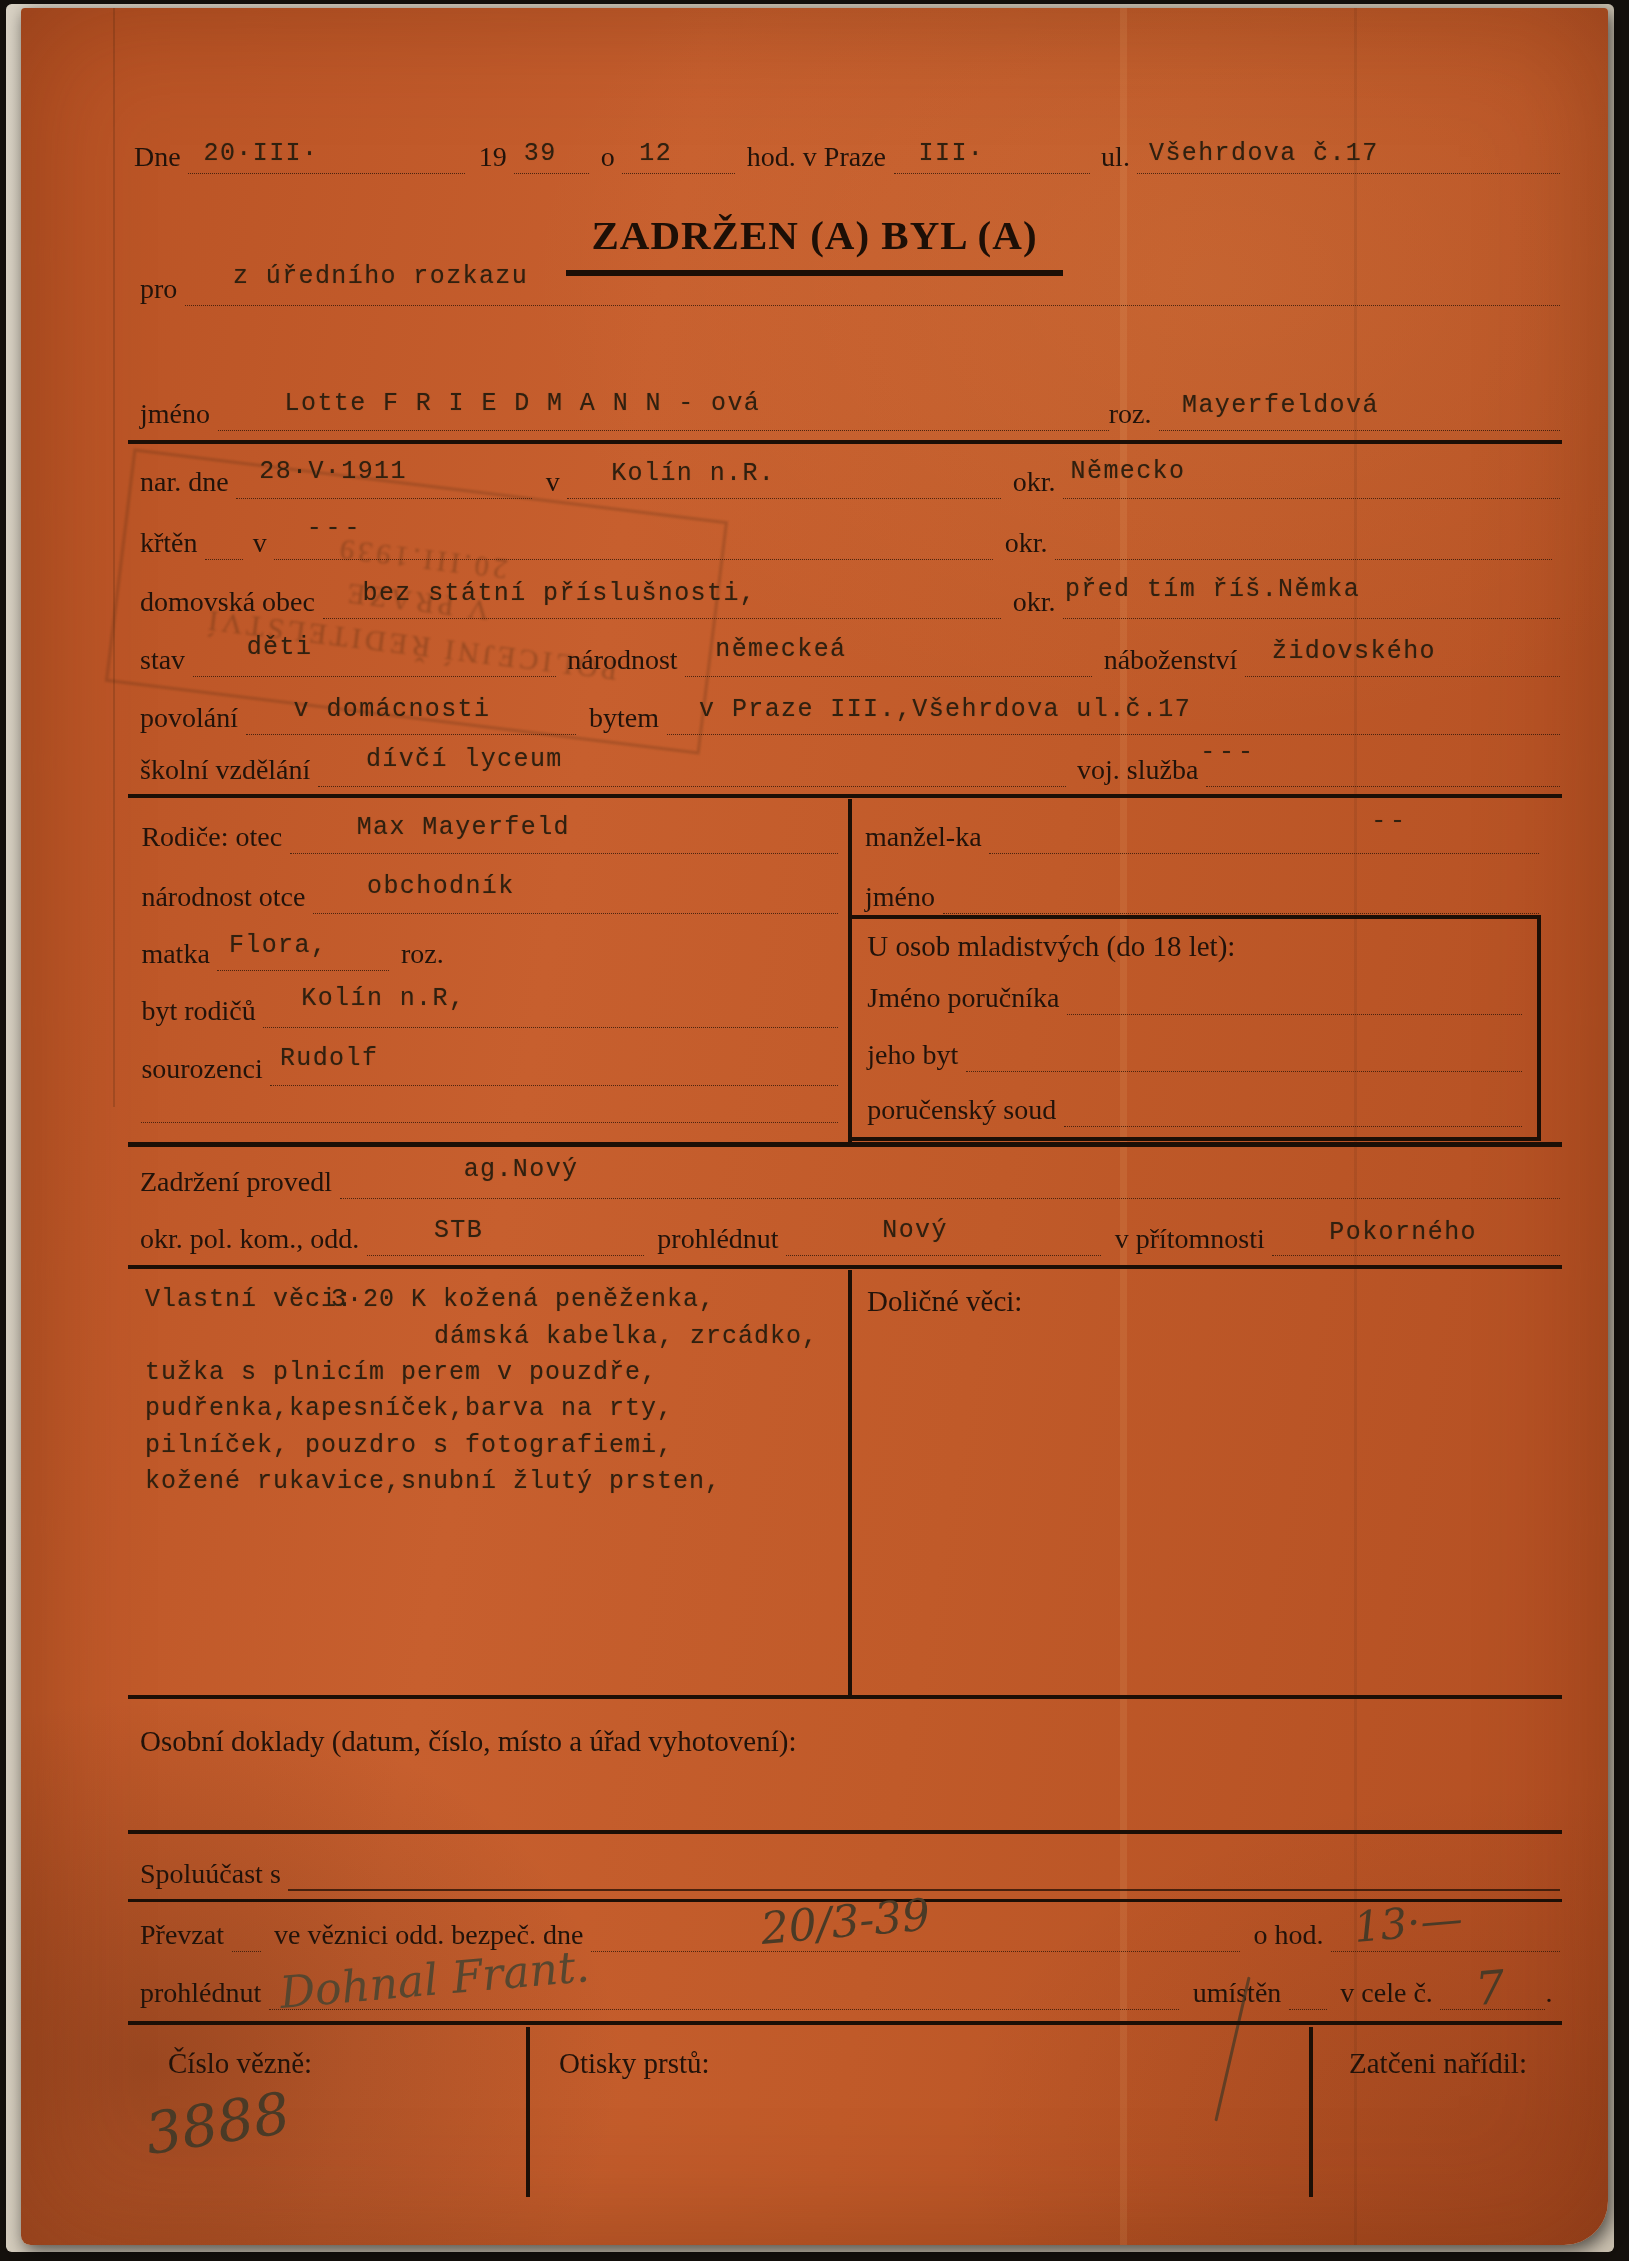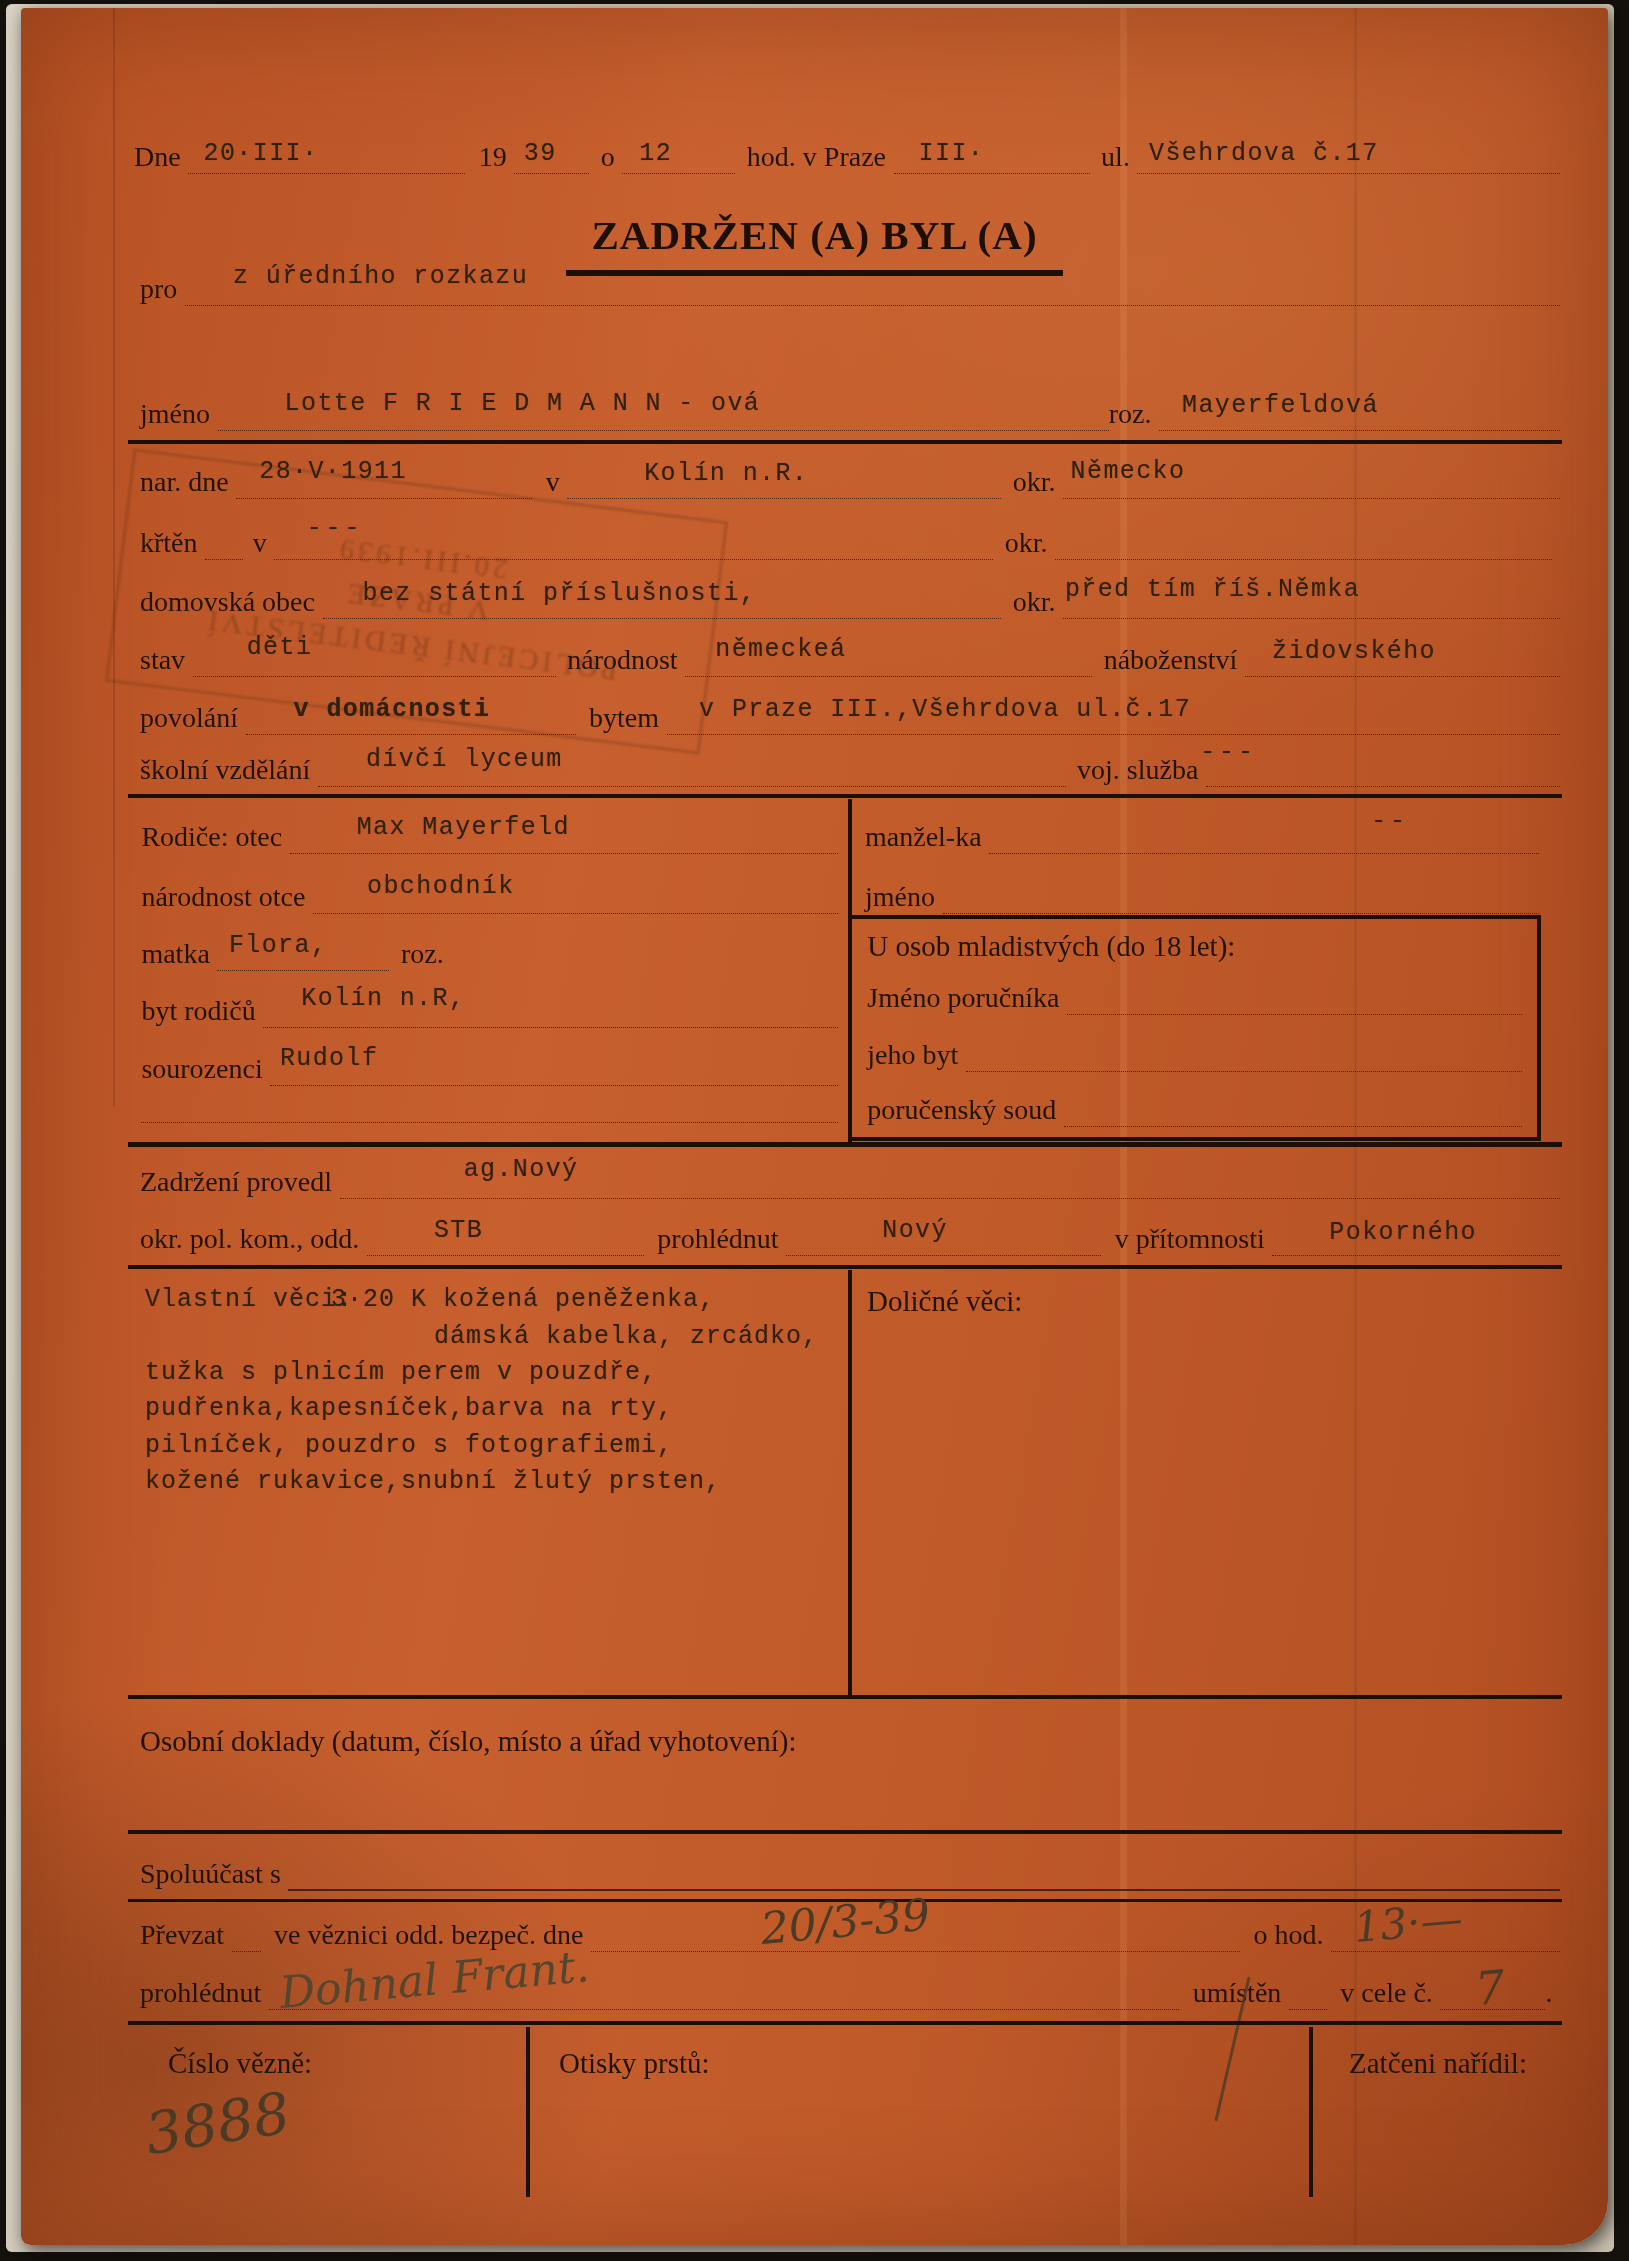--- a/index.html
+++ b/index.html
@@ -153,21 +153,21 @@
 
   <div class="hr" style="top:432px;"></div>
 
   <div class="row" style="top:447px;left:119px;right:48px;">
     <span class="lbl">nar. dne</span>
     <span class="fill fx" style="width:296px;">
       <span class="tv" style="left:23px;bottom:11.5px;">28·V·1911</span>
     </span>
     <span class="lbl" style="padding-left:13.4px;">v</span>
     <span class="fill">
-      <span class="tv" style="left:44px;bottom:9.6px;margin-left:33px;">Kolín n.R.</span>
+      <span class="tv" style="left:44px;bottom:9.6px;">Kolín n.R.</span>
     </span>
     <span class="lbl" style="padding-left:11.5px;">okr.</span>
     <span class="fill fx" style="width:497px;">
       <span class="tv" style="left:7.6px;bottom:11.5px;">Německo</span>
     </span>
   </div>
 
   <div class="row" style="top:508px;left:119px;right:56px;">
     <span class="lbl">křtěn</span>
     <span class="fill fx" style="width:38px;"></span>
@@ -203,21 +203,21 @@
     </span>
     <span class="lbl" style="padding-left:11.5px;">náboženství</span>
     <span class="fill fx" style="width:315px;">
       <span class="tv" style="left:27px;bottom:9.6px;">židovského</span>
     </span>
   </div>
 
   <div class="row" style="top:683px;left:119px;right:48px;">
     <span class="lbl">povolání</span>
     <span class="fill fx" style="width:330px;">
-      <span class="tv" style="left:48px;bottom:9.6px;font-weight:bold;">v domácnosti</span>
+      <span class="tv" style="left:48px;bottom:9.6px;">v domácnosti</span>
     </span>
     <span class="lbl" style="padding-left:13.4px;">bytem</span>
     <span class="fill">
       <span class="tv" style="left:32.5px;bottom:9.6px;">v Praze III.,Všehrdova ul.č.17</span>
     </span>
   </div>
 
   <div class="row" style="top:735px;left:119px;right:48px;">
     <span class="lbl">školní vzdělání</span>
     <span class="fill">

